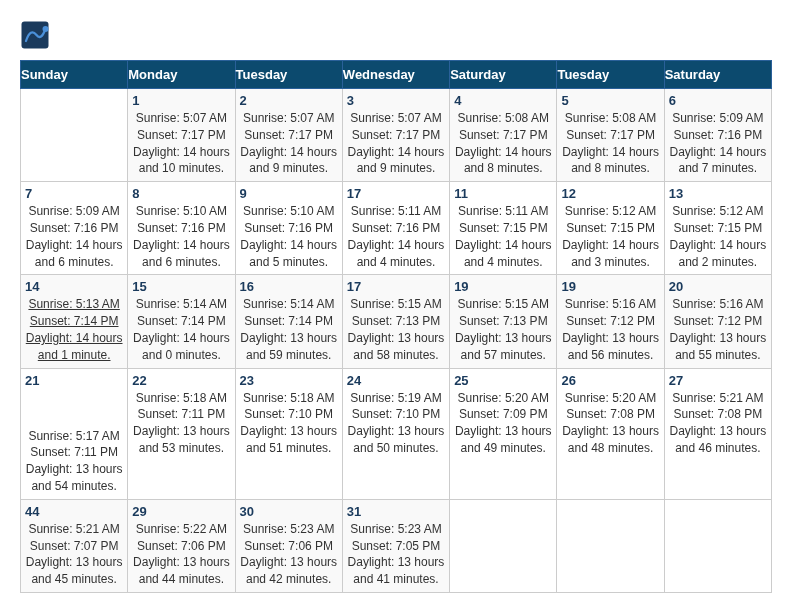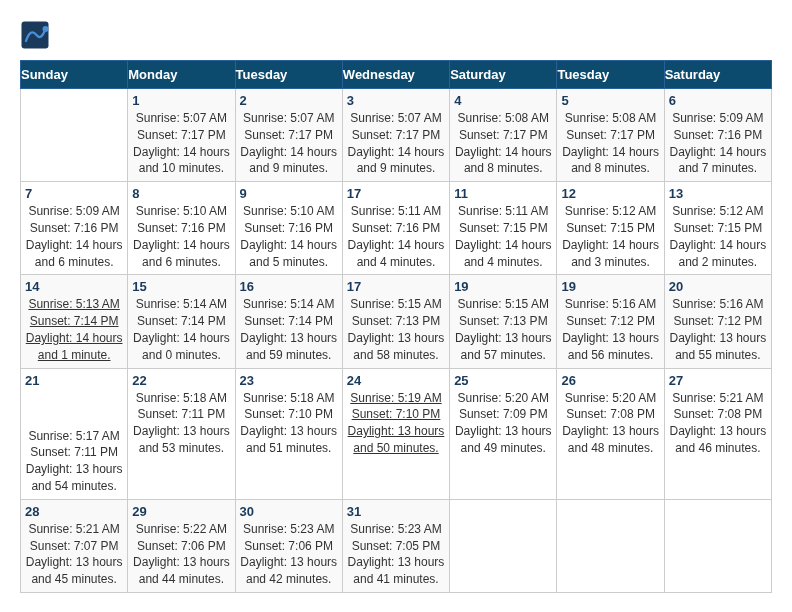--- a/index.html
+++ b/index.html
@@ -288,21 +288,21 @@
         </td>
         <td>
           <span class="day-number">23</span>
           <div class="day-info" style="white-space: pre-line;">Sunrise: 5:18 AM
 Sunset: 7:10 PM
 Daylight: 13 hours
 and 51 minutes.</div>
         </td>
         <td>
           <span class="day-number">24</span>
-          <div class="day-info" style="white-space: pre-line; text-decoration: underline;">Sunrise: 5:19 AM
+          <div class="day-info" style="white-space: pre-line;">Sunrise: 5:19 AM
 Sunset: 7:10 PM
 Daylight: 13 hours
 and 50 minutes.</div>
         </td>
         <td>
           <span class="day-number">25</span>
           <div class="day-info" style="white-space: pre-line;">Sunrise: 5:20 AM
 Sunset: 7:09 PM
 Daylight: 13 hours
 and 49 minutes.</div>
@@ -317,21 +317,21 @@
         <td>
           <span class="day-number">27</span>
           <div class="day-info" style="white-space: pre-line;">Sunrise: 5:21 AM
 Sunset: 7:08 PM
 Daylight: 13 hours
 and 46 minutes.</div>
         </td>
       </tr>
       <tr>
         <td>
-          <span class="day-number">28</span>
+          <span class="day-number">44</span>
           <div class="day-info" style="white-space: pre-line;">Sunrise: 5:21 AM
 Sunset: 7:07 PM
 Daylight: 13 hours
 and 45 minutes.</div>
         </td>
         <td>
           <span class="day-number">29</span>
           <div class="day-info" style="white-space: pre-line;">Sunrise: 5:22 AM
 Sunset: 7:06 PM
 Daylight: 13 hours

